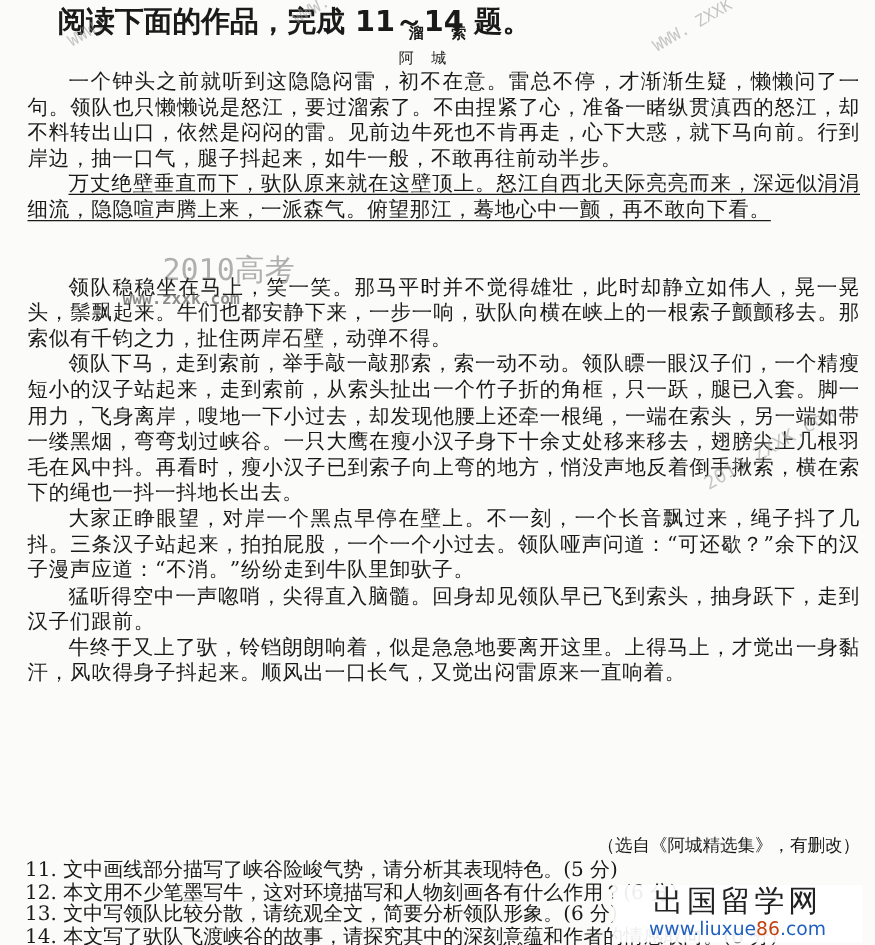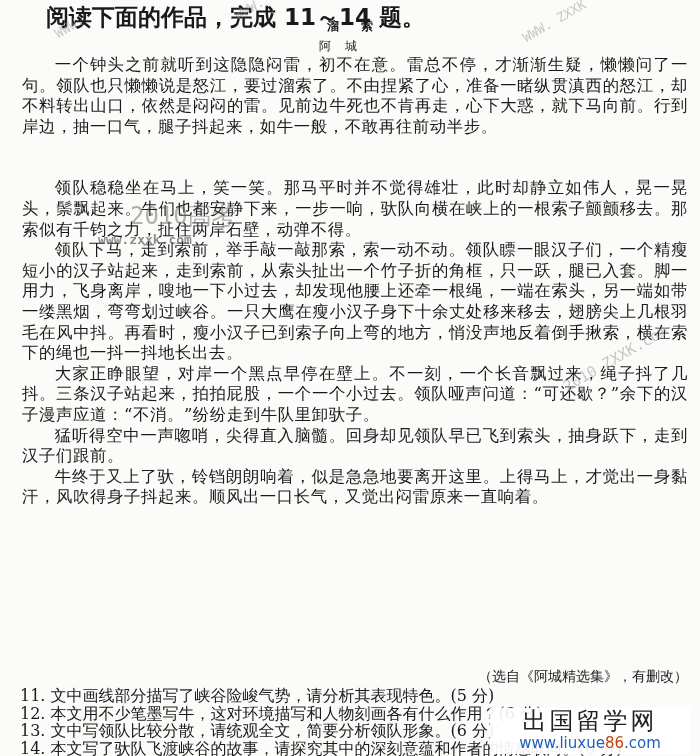--- a/index.html
+++ b/index.html
@@ -56,20 +56,21 @@
 </head>
 <body>
 
 <div>
   <div class="instr">阅读下面的作品，完成 11～14 题。</div>
   <div class="title">溜索</div>
   <div class="author">阿城</div>
 
   <div class="body">
     <p>一个钟头之前就听到这隐隐闷雷，初不在意。雷总不停，才渐渐生疑，懒懒问了一句。领队也只懒懒说是怒江，要过溜索了。不由捏紧了心，准备一睹纵贯滇西的怒江，却不料转出山口，依然是闷闷的雷。见前边牛死也不肯再走，心下大惑，就下马向前。行到岸边，抽一口气，腿子抖起来，如牛一般，不敢再往前动半步。</p>
+    <p class="u">万丈绝壁垂直而下，驮队原来就在这壁顶上。怒江自西北天际亮亮而来，深远似涓涓细流，隐隐喧声腾上来，一派森气。俯望那江，蓦地心中一颤，再不敢向下看。</p>
     <p class="gap">领队稳稳坐在马上，笑一笑。那马平时并不觉得雄壮，此时却静立如伟人，晃一晃头，鬃飘起来。牛们也都安静下来，一步一响，驮队向横在峡上的一根索子颤颤移去。那索似有千钧之力，扯住两岸石壁，动弹不得。</p>
     <p>领队下马，走到索前，举手敲一敲那索，索一动不动。领队瞟一眼汉子们，一个精瘦短小的汉子站起来，走到索前，从索头扯出一个竹子折的角框，只一跃，腿已入套。脚一用力，飞身离岸，嗖地一下小过去，却发现他腰上还牵一根绳，一端在索头，另一端如带一缕黑烟，弯弯划过峡谷。一只大鹰在瘦小汉子身下十余丈处移来移去，翅膀尖上几根羽毛在风中抖。再看时，瘦小汉子已到索子向上弯的地方，悄没声地反着倒手揪索，横在索下的绳也一抖一抖地长出去。</p>
     <p>大家正睁眼望，对岸一个黑点早停在壁上。不一刻，一个长音飘过来，绳子抖了几抖。三条汉子站起来，拍拍屁股，一个一个小过去。领队哑声问道：“可还歇？”余下的汉子漫声应道：“不消。”纷纷走到牛队里卸驮子。</p>
     <p>猛听得空中一声唿哨，尖得直入脑髓。回身却见领队早已飞到索头，抽身跃下，走到汉子们跟前。</p>
     <p>牛终于又上了驮，铃铛朗朗响着，似是急急地要离开这里。上得马上，才觉出一身黏汗，风吹得身子抖起来。顺风出一口长气，又觉出闷雷原来一直响着。</p>
   </div>
 
   <div class="source">（选自《阿城精选集》，有删改）</div>
 
   <div class="questions">

